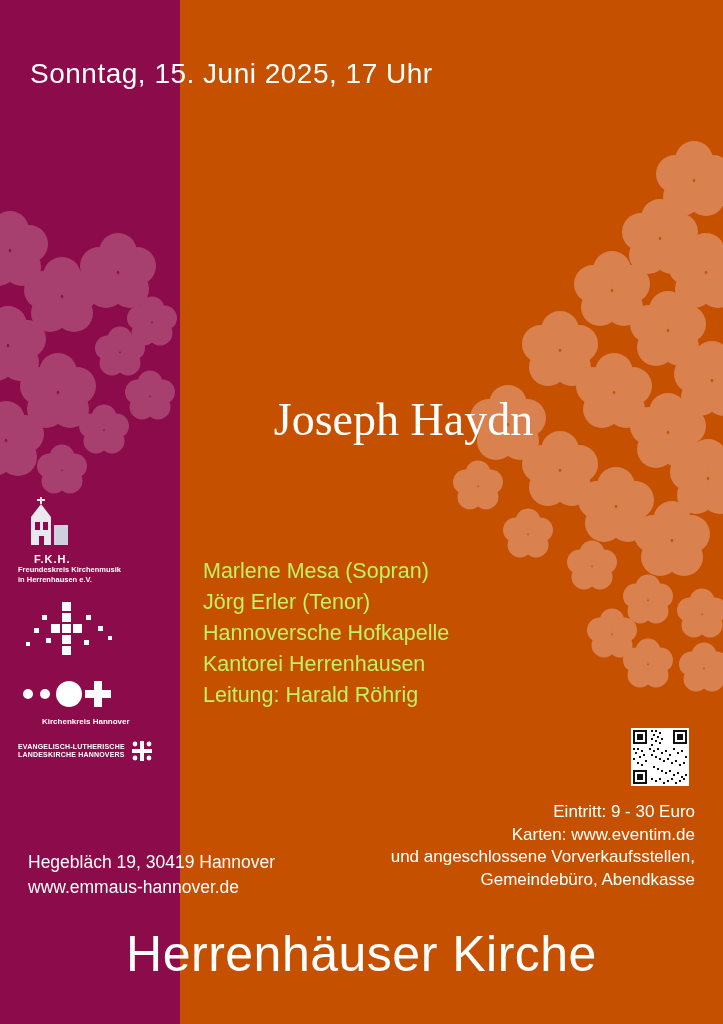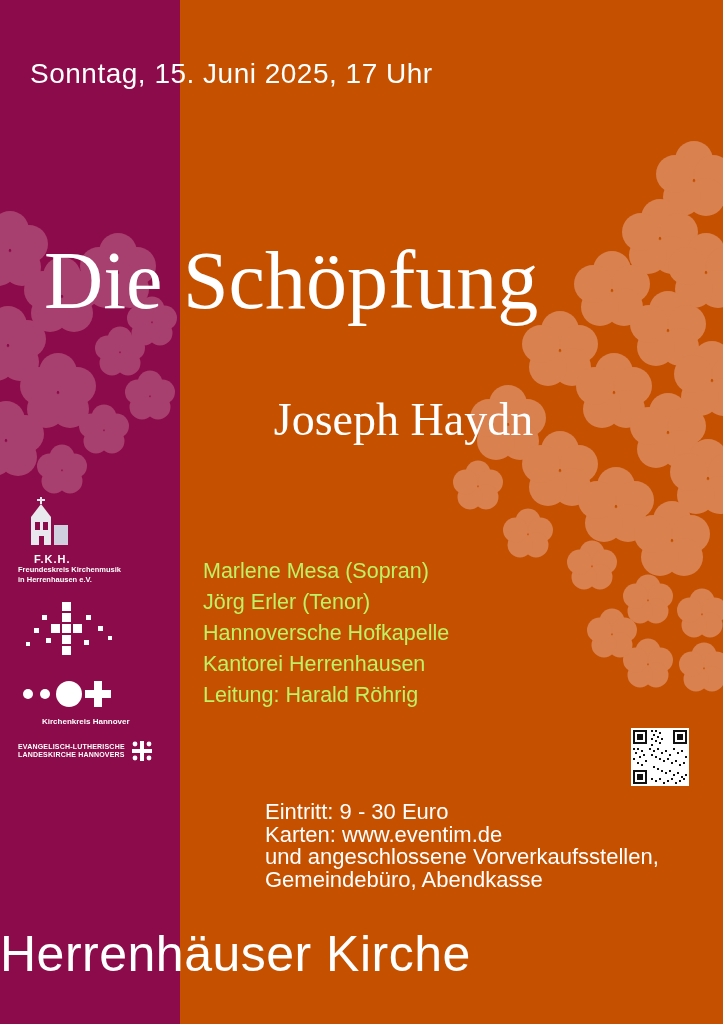--- a/index.html
+++ b/index.html
@@ -82,39 +82,41 @@
     color: #bef264;
     font-size: 21.5px;
     line-height: 31px;
   }
 
   .ticket-info {
     position: absolute;
     right: 28px;
     top: 801px;
     width: 430px;
-    color: #ffffff;
-    font-size: 22px;
+    text-align: right;
+    color: #ffffff;
+    font-size: 17px;
     line-height: 22.5px;
   }
 
   .address {
     position: absolute;
     left: 28px;
     top: 850px;
     color: #ffffff;
     font-size: 17.5px;
     line-height: 25px;
   }
 
   .venue {
     position: absolute;
     left: 0;
     top: 925px;
     width: 723px;
+    text-align: center;
     color: #ffffff;
     font-size: 50px;
     letter-spacing: 0.5px;
   }
 
   
   .logos {
     position: absolute;
     left: 18px;
     top: 495px;
@@ -221,21 +223,20 @@
       <use href="#flowerS" x="648" y="600"></use>
       <use href="#flowerS" x="702" y="614"></use>
       <use href="#flowerS" x="704" y="668"></use>
       <use href="#flowerS" x="648" y="664"></use>
       <use href="#flowerS" x="612" y="634"></use>
     </g>
   </svg>
 
   <div class="date">Sonntag, 15. Juni 2025, 17 Uhr</div>
 
-  <div class="title">Die Schöpfung</div>
 
   <div class="composer">Joseph Haydn</div>
 
   <div class="performers">
     <div>Marlene Mesa (Sopran)</div>
     <div>Jörg Erler (Tenor)</div>
     <div>Hannoversche Hofkapelle</div>
     <div>Kantorei Herrenhausen</div>
     <div>Leitung: Harald Röhrig</div>
   </div>
@@ -318,20 +319,24 @@
     </svg>
   </div>
 
   <div class="ticket-info">
     <div>Eintritt: 9 - 30 Euro</div>
     <div>Karten: www.eventim.de</div>
     <div>und angeschlossene Vorverkaufsstellen,</div>
     <div>Gemeindebüro, Abendkasse</div>
   </div>
 
+  <div class="address">
+    <div>Hegebläch 19, 30419 Hannover</div>
+    <div>www.emmaus-hannover.de</div>
+  </div>
 
   <div class="venue">Herrenhäuser Kirche</div>
 
   <div class="logos">
 
     <div class="logo-block">
       <svg width="60" height="52" viewBox="0 0 60 52" xmlns="http://www.w3.org/2000/svg">
         <g fill="#e8e8ee">
           <rect x="22" y="2" width="2" height="7"></rect>
           <rect x="19" y="4" width="8" height="2"></rect>

